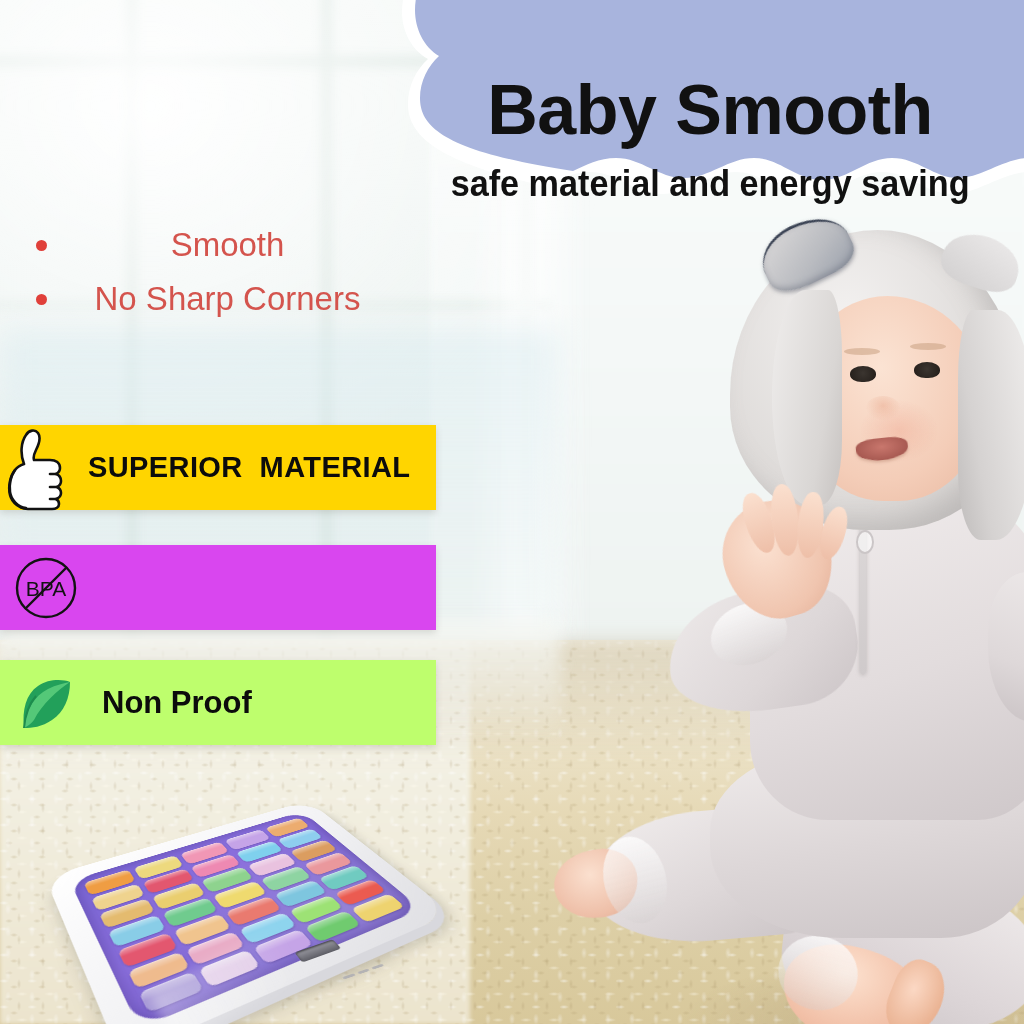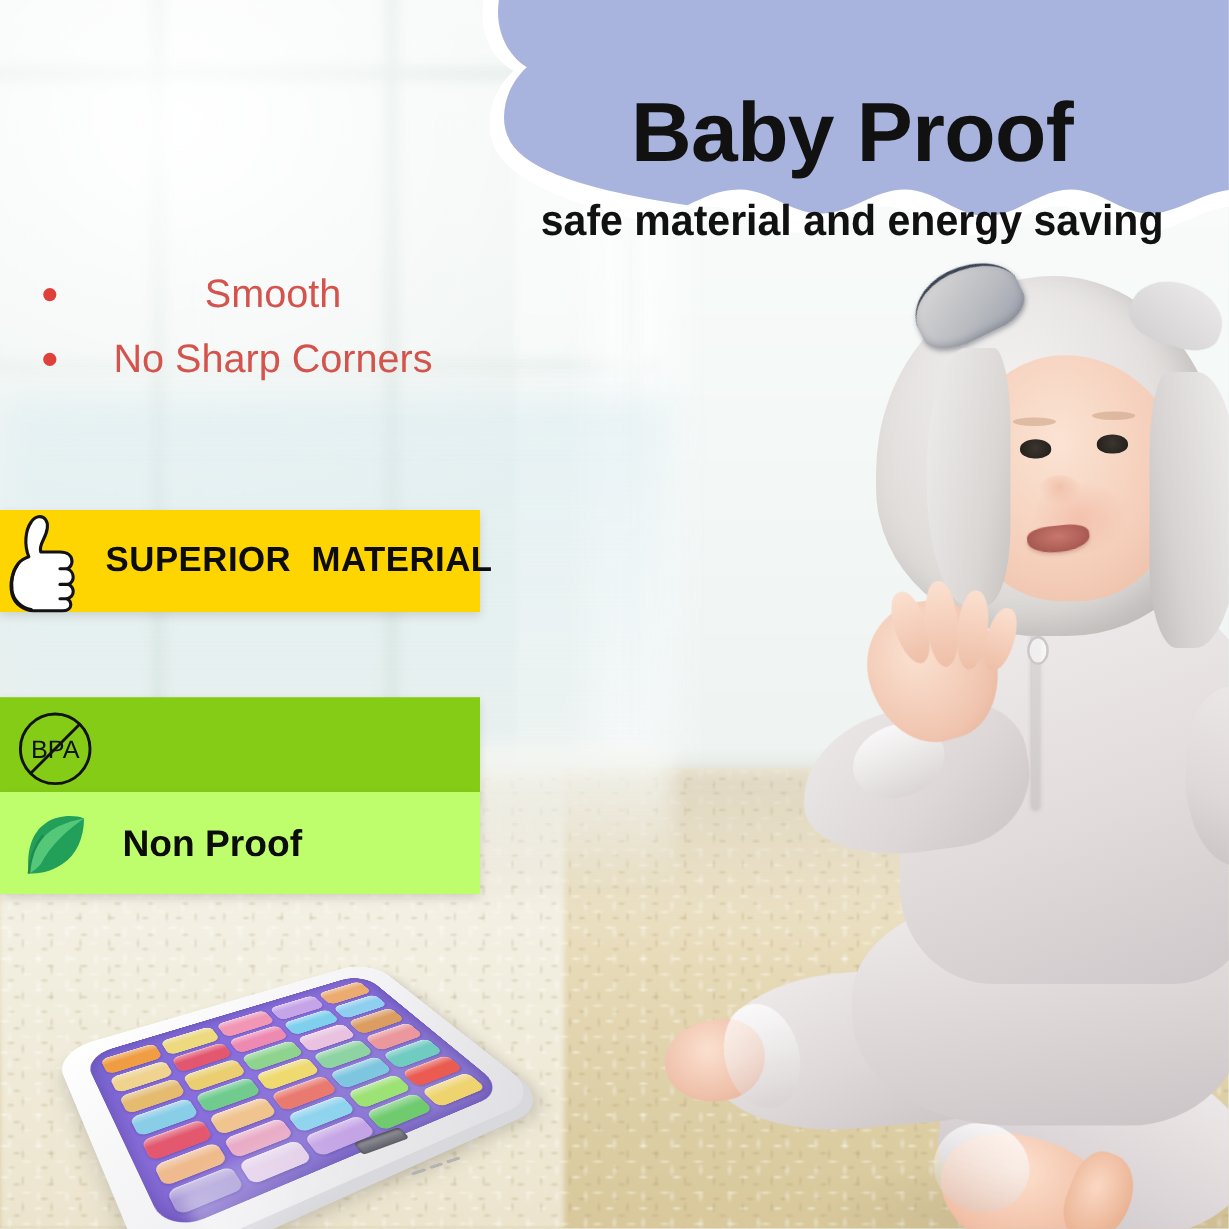--- a/index.html
+++ b/index.html
@@ -271,29 +271,29 @@
   }
   .bullet-row{position:relative;}
   .dot{
     position:absolute;left:18px;top:50%;margin-top:-5px;
     width:11px;height:11px;border-radius:50%;background:#e0403a;
   }
   .b-txt{display:block;padding-left:24px;}
 
   
   .banner{
-    position:absolute;left:0;width:400px;height:85px;
+    position:absolute;left:0;width:436px;height:85px;
     display:flex;align-items:center;
     box-shadow:0 3px 7px rgba(90,85,70,.18);
   }
   .banner .b-label{
     font-weight:bold;color:#0c0c0c;white-space:pre;
   }
   #banner-0{top:425px;background:#FFD500;}
-  #banner-1{top:545px;background:#84cc16;margin-top:36px;}
+  #banner-1{top:545px;background:#d946ef;}
   #banner-2{top:660px;background:#BEFE6D;}
   #banner-0 .b-label{font-size:29px;letter-spacing:.4px;margin-left:8px;}
   #banner-1 .b-label{font-size:31px;margin-left:24px;}
   #banner-2 .b-label{font-size:31px;margin-left:22px;}
   .b-icon{flex:0 0 auto;display:flex;align-items:center;justify-content:center;}
   #banner-0 .b-icon{width:84px;height:92px;margin-left:-4px;}
   #banner-1 .b-icon{width:76px;height:76px;margin-left:8px;}
   #banner-2 .b-icon{width:70px;height:70px;margin-left:10px;}
 
   
@@ -462,21 +462,21 @@
                  C85,13 115,-17 152,-17
                  c6,0 11,1 17,2
                  C179,-41 205,-59 235,-59
                  c15,0 29,5 40,12
                  C288,-67 314,-84 344,-84
                  c28,0 52,15 65,37" fill="#a8b4dd"></path>
       </g>
     </svg>
 
     <div class="cloud-text">
-      <div class="title">Baby Proof</div>
+      <div class="title">Baby Smooth</div>
       <div class="subtitle">safe material and energy saving</div>
     </div>
   </div>
 
   <div class="bullets">
     <div class="bullet-row">
       <span class="dot"></span>
       <span class="b-txt">Smooth</span>
     </div>
     <div class="bullet-row">

